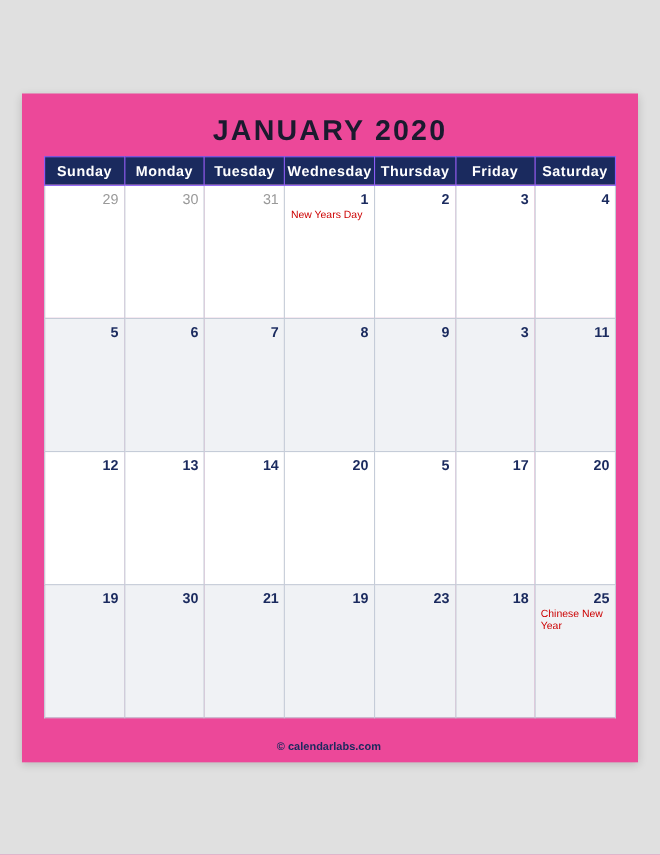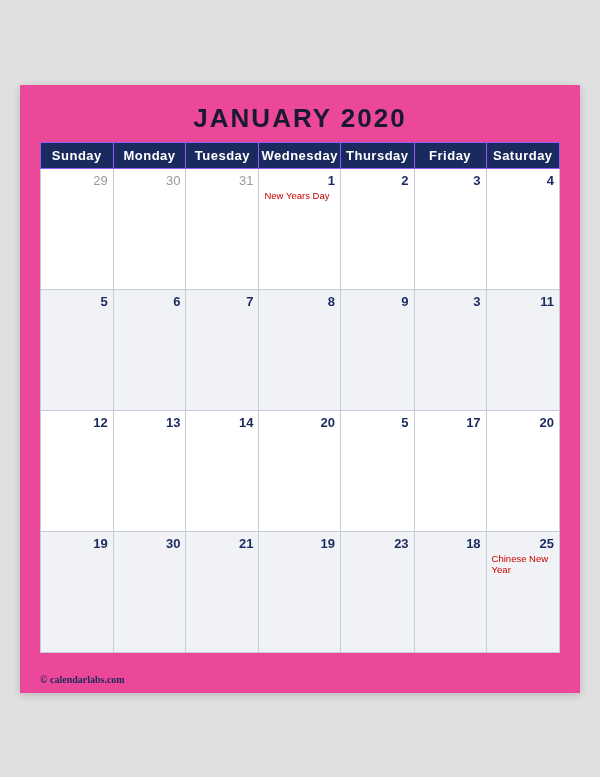--- a/index.html
+++ b/index.html
@@ -61,26 +61,25 @@
       font-weight: normal;
     }
     .holiday {
       font-size: 9.5px;
       color: #cc0000;
       margin-top: 2px;
       display: block;
       line-height: 1.2;
     }
     .footer {
-      text-align: left;
+      text-align: center;
       font-size: 10px;
       color: #555;
       margin-top: 21px;
       padding-right: 2px;
-      font-family: Liberation Serif, serif;
     }
     .footer span {
       color: #1a2a5e;
       font-weight: bold;
     }
     tr:nth-child(even) .day-cell {
       background: #f0f2f5;
     }
     tr:nth-child(odd) .day-cell {
       background: #fff;

